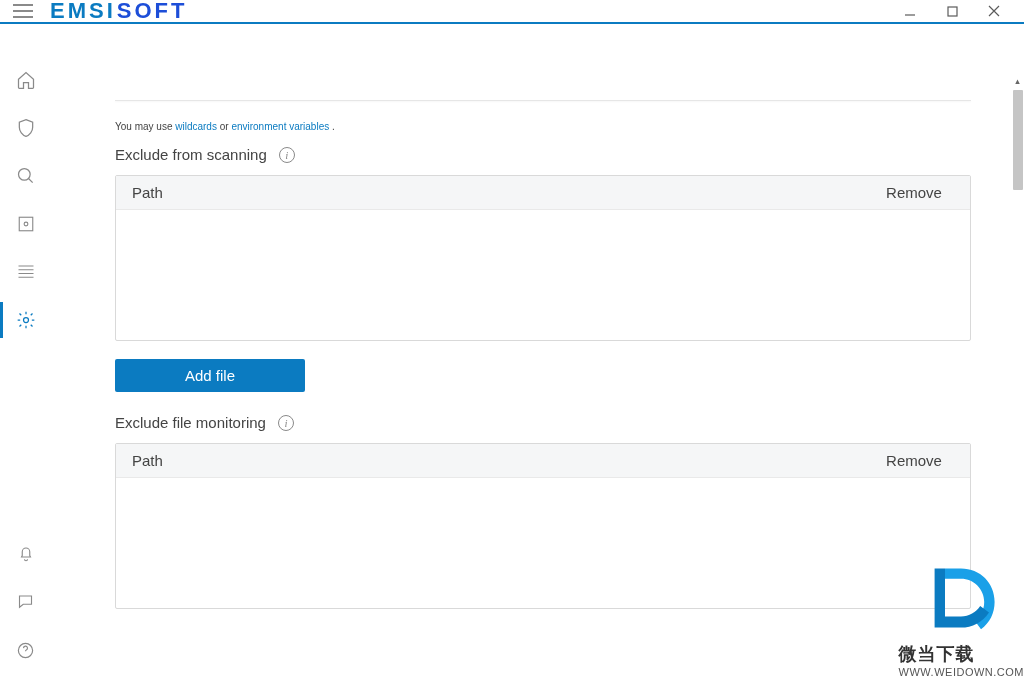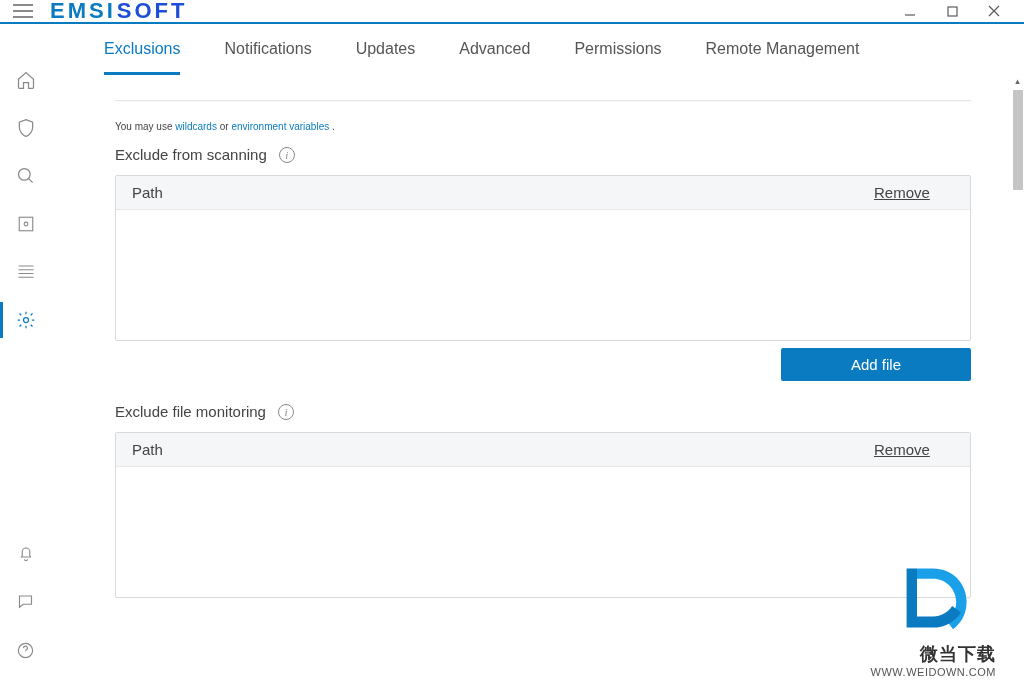--- a/index.html
+++ b/index.html
@@ -160,26 +160,25 @@
     }
     .grid-header {
       display: flex;
       background: #f5f6f7;
       border-bottom: 1px solid #e9e9e9;
       padding: 8px 16px;
       font-size: 15px;
       color: #444;
     }
     .col-path { flex: 1; }
-    .col-remove { width: 80px; text-align: left; text-decoration: underline; }
+    .col-remove { width: 80px; text-align: center; }
     .button-row {
       display: flex;
-      justify-content: flex-end;
       gap: 0;
-      margin-top: 7px;
+      margin-top: 18px;
       margin-bottom: 22px;
     }
     .btn {
       background: #0b7bc1;
       color: #fff;
       border: none;
       font-size: 15px;
       padding: 8px 0;
       width: 190px;
       cursor: pointer;
@@ -202,23 +201,23 @@
     .vscroll .thumb {
       background: #c5c5c5;
       width: 10px;
       height: 100px;
       margin: 0 auto;
       border-radius: 1px;
     }
     
     .watermark {
       position: absolute;
-      right: 28px;
+      right: 0;
       bottom: 12px;
-      text-align: right;
+      text-align: left;
       pointer-events: none;
       font-family: "Microsoft YaHei", sans-serif;
     }
     .watermark svg { display: block; margin: 0 auto; }
     .watermark .wm-txt {
       font-size: 18px;
       font-weight: 700;
       color: #333;
       letter-spacing: 1px;
     }
@@ -308,28 +307,20 @@
     </div>
     <div class="side-item">
       <svg width="19" height="19" viewBox="0 0 24 24" fill="none" stroke="currentColor" stroke-width="1.5">
           <circle cx="12" cy="12" r="9"></circle>
           <path d="M9.5 9a2.5 2.5 0 1 1 3.5 2.3c-.8.4-1 1-1 1.7M12 17h.01"></path>
         </svg>
     </div>
   </div>
 
   <div class="content">
-    <div class="tabbar">
-      <div class="tab active">Exclusions</div>
-      <div class="tab">Notifications</div>
-      <div class="tab">Updates</div>
-      <div class="tab">Advanced</div>
-      <div class="tab">Permissions</div>
-      <div class="tab">Remote Management</div>
-    </div>
 
     <div class="scroll-area">
       <div class="divider" style="margin:0 0 20px 0"></div>
 
       <div class="helper-line">
         <span>You may use </span><a href="#">wildcards</a><span> or </span><a href="#">environment variables</a><span> .</span>
       </div>
 
       <div class="section-label">
         <span>Exclude from scanning</span>

